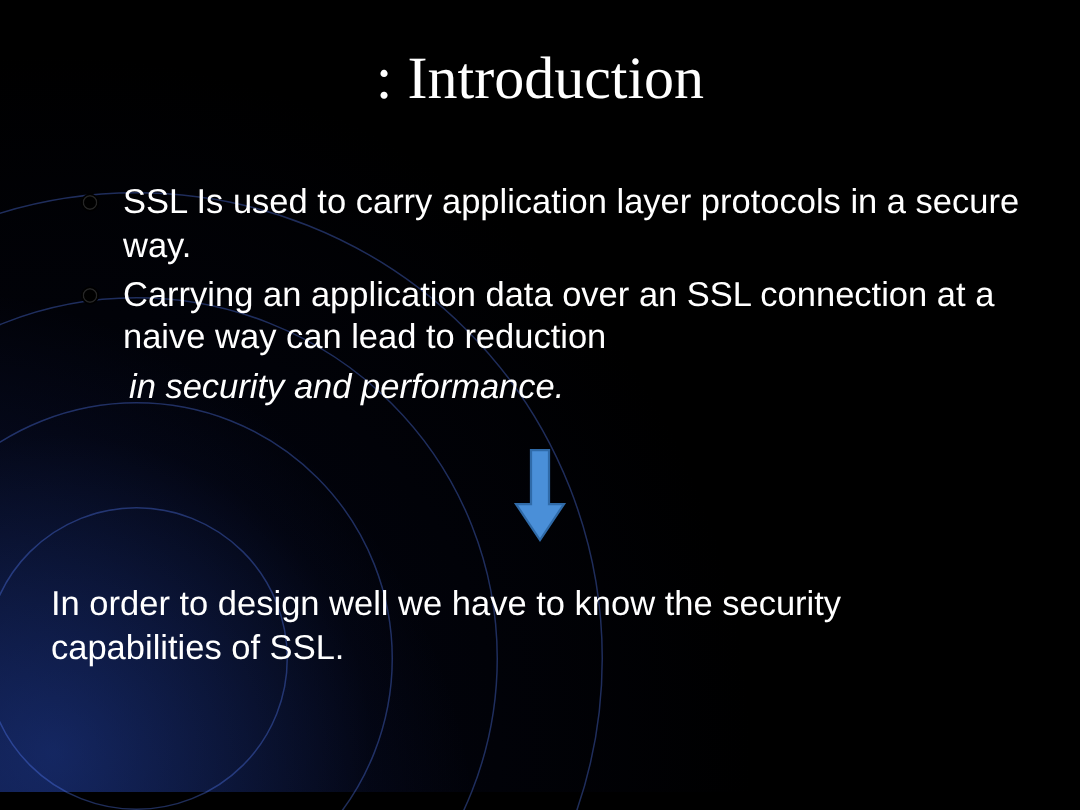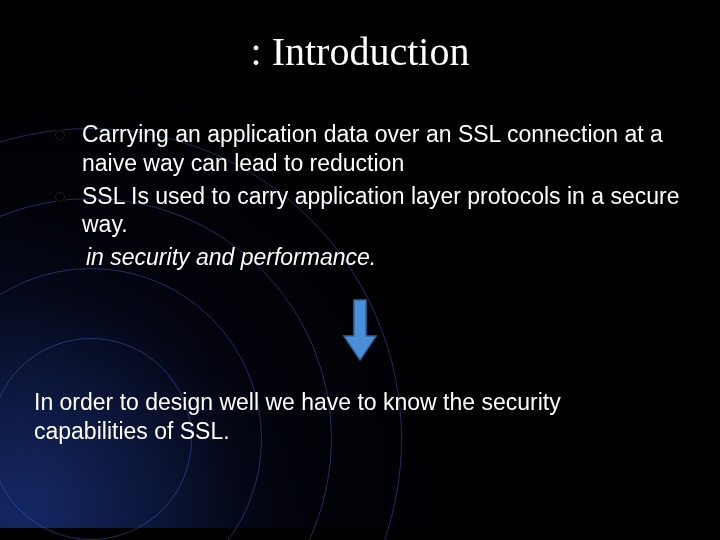--- a/index.html
+++ b/index.html
@@ -120,22 +120,22 @@
     <div class="orbit o2"></div>
     <div class="orbit o3"></div>
     <div class="orbit o4"></div>
 
   </div>
 
   <div class="title">: Introduction</div>
 
   <div class="body">
     <ul class="bullets">
+      <li>SSL Is used to carry application layer protocols in a secure way.</li>
       <li>Carrying an application data over an SSL connection at a naive way can lead to reduction</li>
-      <li>SSL Is used to carry application layer protocols in a secure way.</li>
     </ul>
     <div class="cont"> in security and performance.</div>
   </div>
 
   <div class="arrow-wrap">
     <svg class="arrow" viewBox="0 0 40 64">
       <path d="M14 2 H26 V38 H36 L20 62 L4 38 H14 Z" stroke-width="1.5" fill="#4a8fd8" stroke="#2f6aa8"></path>
     </svg>
   </div>
 

